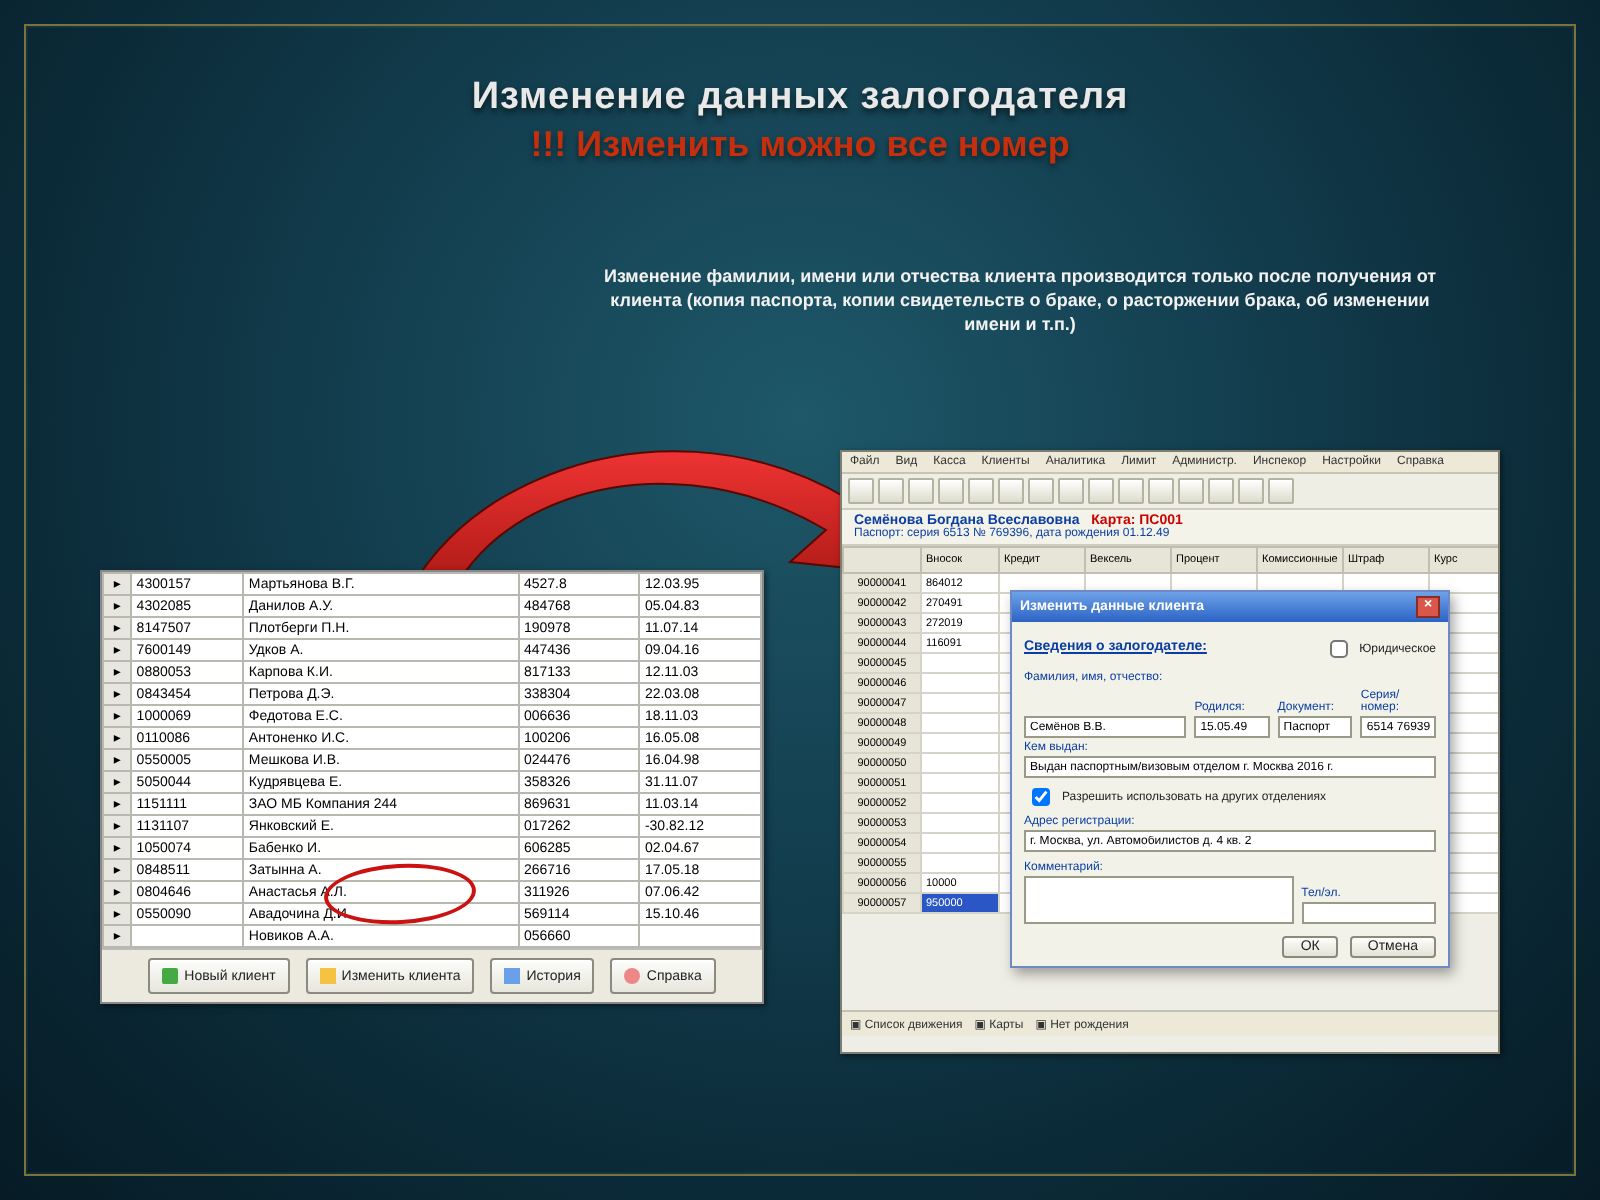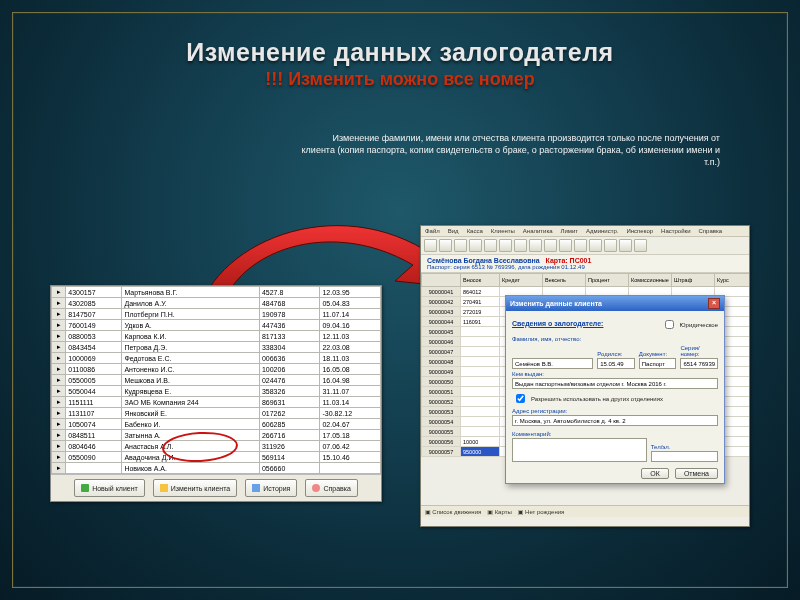--- a/index.html
+++ b/index.html
@@ -13,40 +13,40 @@
     overflow:hidden;
   }
   .frame{
     position:absolute;inset:12px;
     border:1px solid #7a7340;
     box-shadow:0 0 0 1px rgba(255,255,200,.05) inset;
   }
   .title{
     text-align:center;
     font-weight:700;
-    font-size:25px;
+    font-size:19px;
     color:#e8e8e8;
     letter-spacing:.5px;
     margin-top:38px;
     text-shadow:0 2px 3px rgba(0,0,0,.6);
   }
   .subtitle{
     text-align:center;
     font-weight:700;
     font-size:18px;
     color:#c62f0e;
     margin-top:2px;
     text-shadow:0 2px 3px rgba(0,0,0,.5);
   }
   .note{
     position:absolute;
     top:132px;left:300px;width:420px;
-    text-align:right;
+    text-align:center;
     font-size:9px;
-    font-weight:400;
+    font-weight:700;
     line-height:1.35;
     color:#f2f2f2;
   }
   
   .panel-left{
     position:absolute;
     top:285px;left:50px;
     width:330px;
     background:#f2f2ee;
     color:#000;

